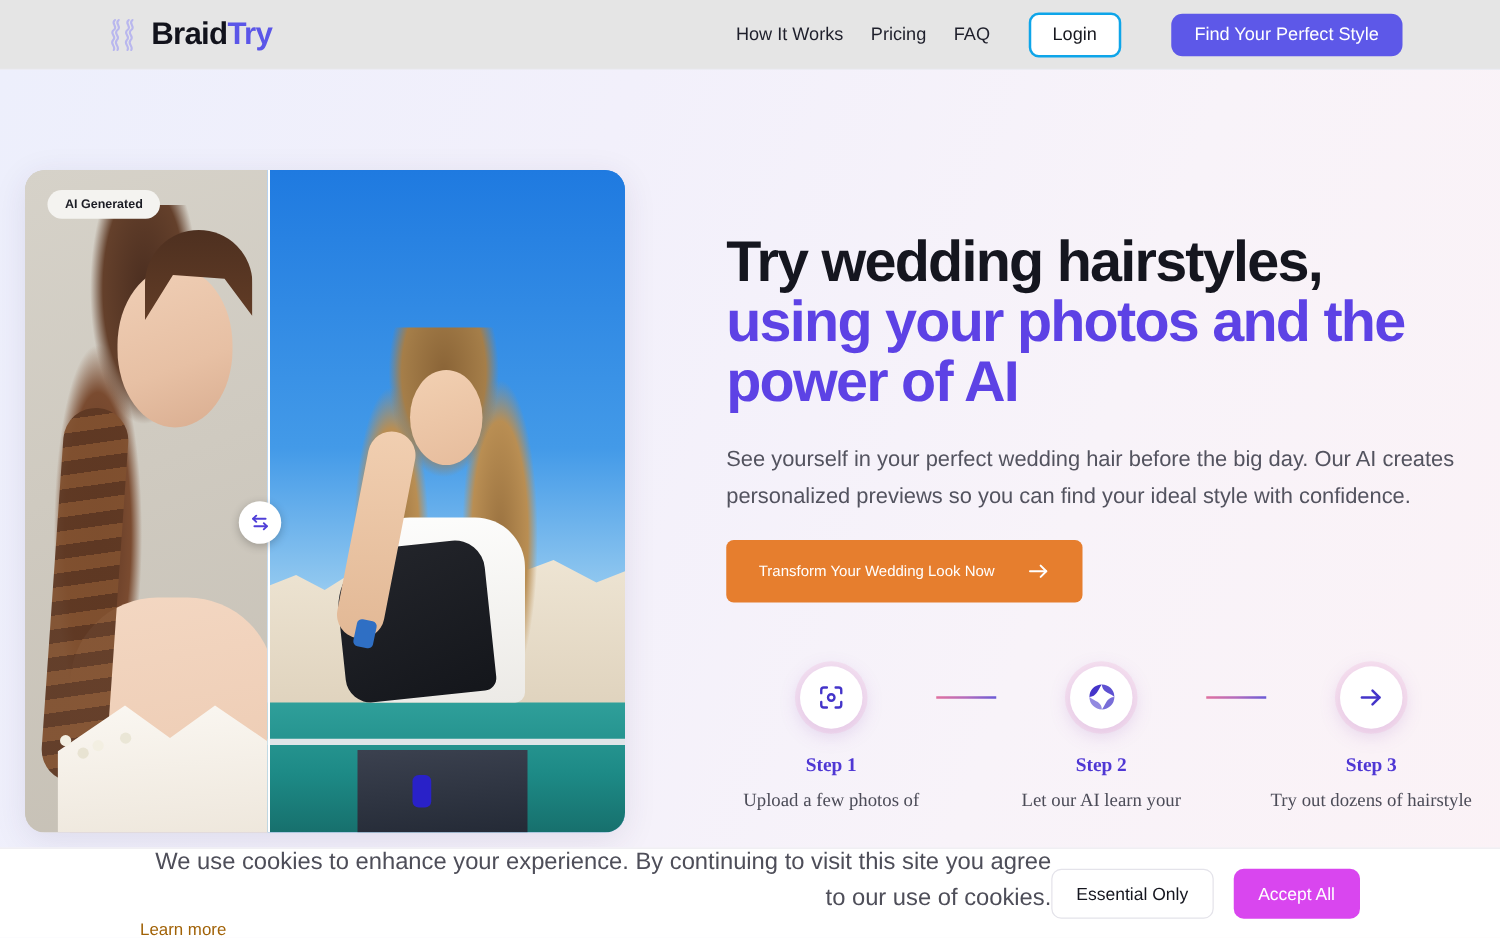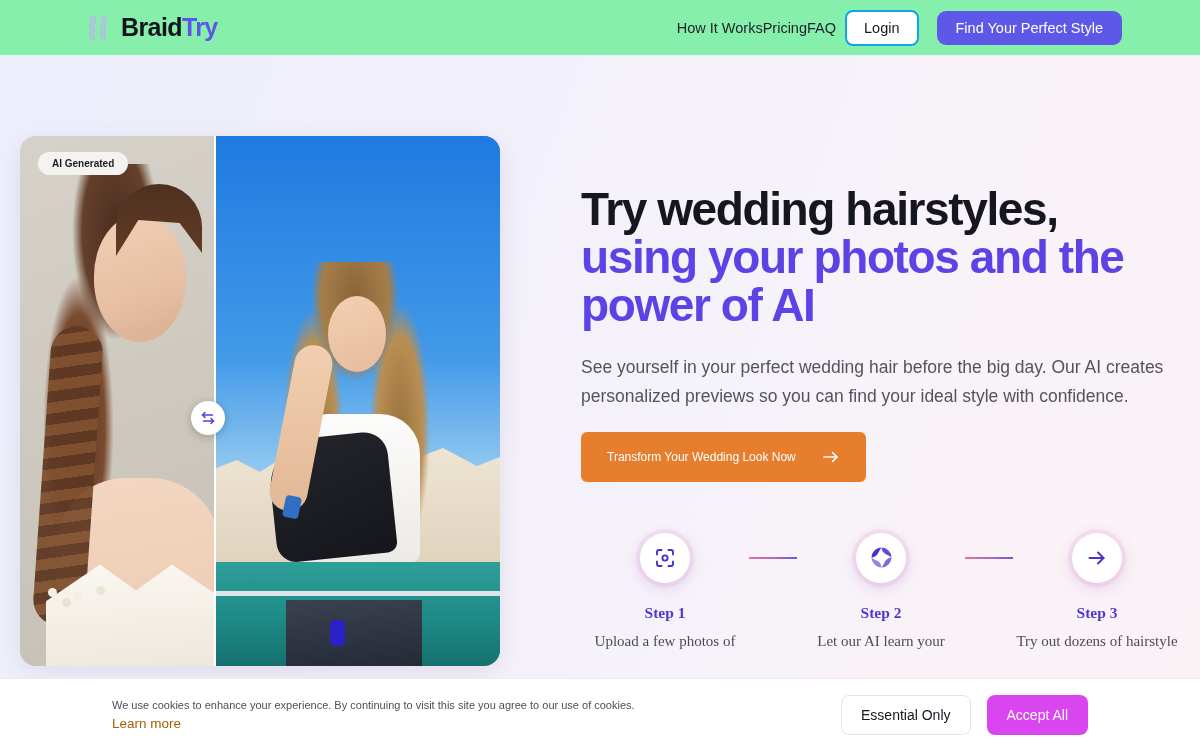--- a/index.html
+++ b/index.html
@@ -18,21 +18,21 @@
     height: 750px;
     overflow: hidden;
   }
 
   
   .header {
     position: absolute;
     top: 0; left: 0;
     width: 1200px;
     height: 56px;
-    background: #86efac;
+    background: #e5e5e5;
     border-bottom: 1px solid #ececf3;
     display: flex;
     align-items: center;
     z-index: 30;
   }
 
   .brand {
     display: flex;
     align-items: center;
     gap: 7px;
@@ -47,20 +47,21 @@
     white-space: nowrap;
   }
   .brand-text .b1 { color: #12131c; }
   .brand-text .b2 { color: #5b56e8; }
 
   .nav {
     margin-left: auto;
     margin-right: 78px;
     display: flex;
     align-items: center;
+    gap: 22px;
   }
   .nav-link {
     font-size: 14.5px;
     color: #1e1f2b;
     text-decoration: none;
     white-space: nowrap;
   }
   .btn-login {
     font-size: 14.5px;
     color: #17181f;
@@ -368,21 +369,21 @@
     width: 1200px;
     height: 72px;
     background: #ffffff;
     border-top: 1px solid #eceaf0;
     display: flex;
     align-items: center;
     z-index: 40;
   }
   .cookie-text { margin-left: 112px; }
   .cookie-line {
-    font-size: 11px;
+    font-size: 19px;
     color: #4e4e59;
     line-height: 1.5;
     text-align: right;
   }
   .cookie-link {
     display: inline-block;
     margin-top: 3px;
     font-size: 13.5px;
     color: #a16207;
     text-decoration: none;

